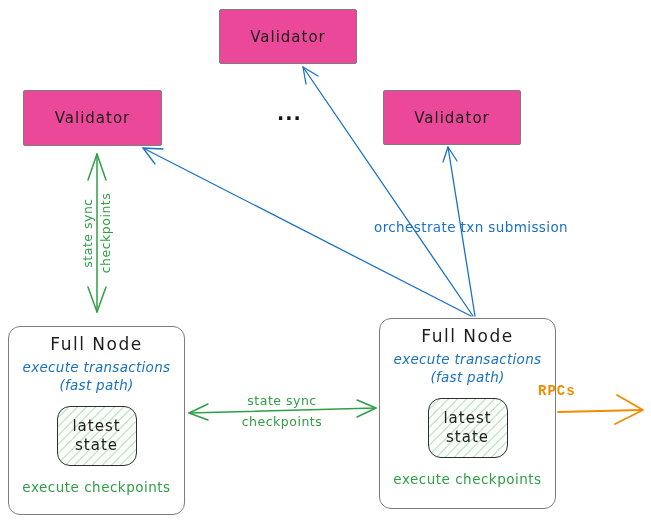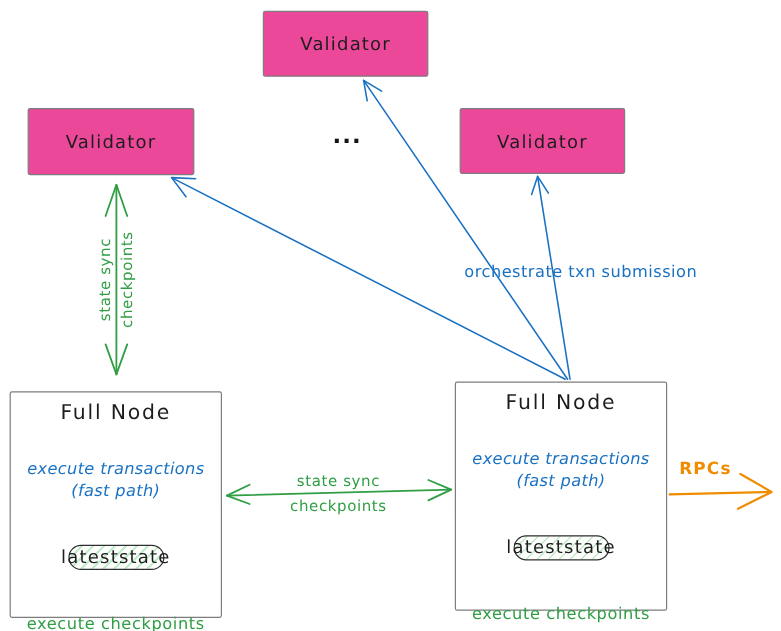--- a/index.html
+++ b/index.html
@@ -15,44 +15,44 @@
     position:absolute;background:#ec4899;border:1.6px solid var(--border-gray);
     border-radius:2px;display:flex;align-items:center;justify-content:center;
     box-sizing:border-box;
   }
   .validator-label{font-size:15px;letter-spacing:1px;color:var(--ink);}
 
   .ellipsis{position:absolute;font-size:19px;font-weight:bold;color:#141414;letter-spacing:1px;}
 
   .fullnode{
     position:absolute;background:#ffffff;border:1.6px solid var(--border-gray);
-    border-radius:2px;box-sizing:border-box;display:flex;flex-direction:column;
-    align-items:center;text-align:center;gap:24px;
+    border-radius:12px;box-sizing:border-box;display:flex;flex-direction:column;
+    align-items:center;text-align:center;
   }
   .fn-title{margin-top:7px;font-size:17px;letter-spacing:1.5px;color:var(--ink);}
   .fn-blue{margin-top:4px;font-size:13.5px;line-height:18px;color:var(--blue);letter-spacing:0.3px;font-style:italic;}
   .state-box{
     margin-top:12px;width:80px;height:60px;border:1.5px solid #2e2e2e;border-radius:13px;
-    display:flex;align-items:center;justify-content:center;
+    display:flex;flex-direction:column;align-items:center;justify-content:center;
     background-image:repeating-linear-gradient(135deg, rgba(64,192,87,0.30) 0px, rgba(64,192,87,0.30) 1.4px, rgba(255,255,255,0) 1.4px, rgba(255,255,255,0) 6.5px);
     background-color:#fdfffd;box-sizing:border-box;
   }
   .state-line{font-size:15px;line-height:19px;letter-spacing:1px;color:var(--ink);}
   .fn-green{margin-top:13px;font-size:13.5px;color:var(--green);letter-spacing:0.5px;}
 
   .arrow-label-green{position:absolute;color:var(--green);font-size:12.5px;letter-spacing:0.5px;text-align:center;}
   .vertical-label{
     position:absolute;left:12px;top:215px;width:170px;height:36px;
     transform:rotate(-90deg);color:var(--green);font-size:12.5px;line-height:17.5px;
     text-align:center;letter-spacing:0.5px;
   }
-  .orchestrate-label{position:absolute;left:361px;top:219px;width:220px;text-align:right;
+  .orchestrate-label{position:absolute;left:361px;top:219px;width:220px;text-align:center;
     color:var(--blue);font-size:13.5px;letter-spacing:0.4px;}
-  .rpc-label{position:absolute;left:566px;top:383px;color:var(--orange);
-    font-size:14px;font-weight:600;letter-spacing:1px;}
+  .rpc-label{position:absolute;left:538px;top:383px;color:var(--orange);
+    font-size:14px;font-weight:600;letter-spacing:1px;font-family:Liberation Mono, monospace;}
 
   svg line, svg path{fill:none;stroke-linecap:round;stroke-linejoin:round;}
   .g-stroke{stroke:var(--green);stroke-width:1.5;}
   .b-stroke{stroke:var(--blue);stroke-width:1.3;}
   .o-stroke{stroke:var(--orange);stroke-width:1.8;}
 </style>
 </head>
 <body>
 
 <div class="canvas">

